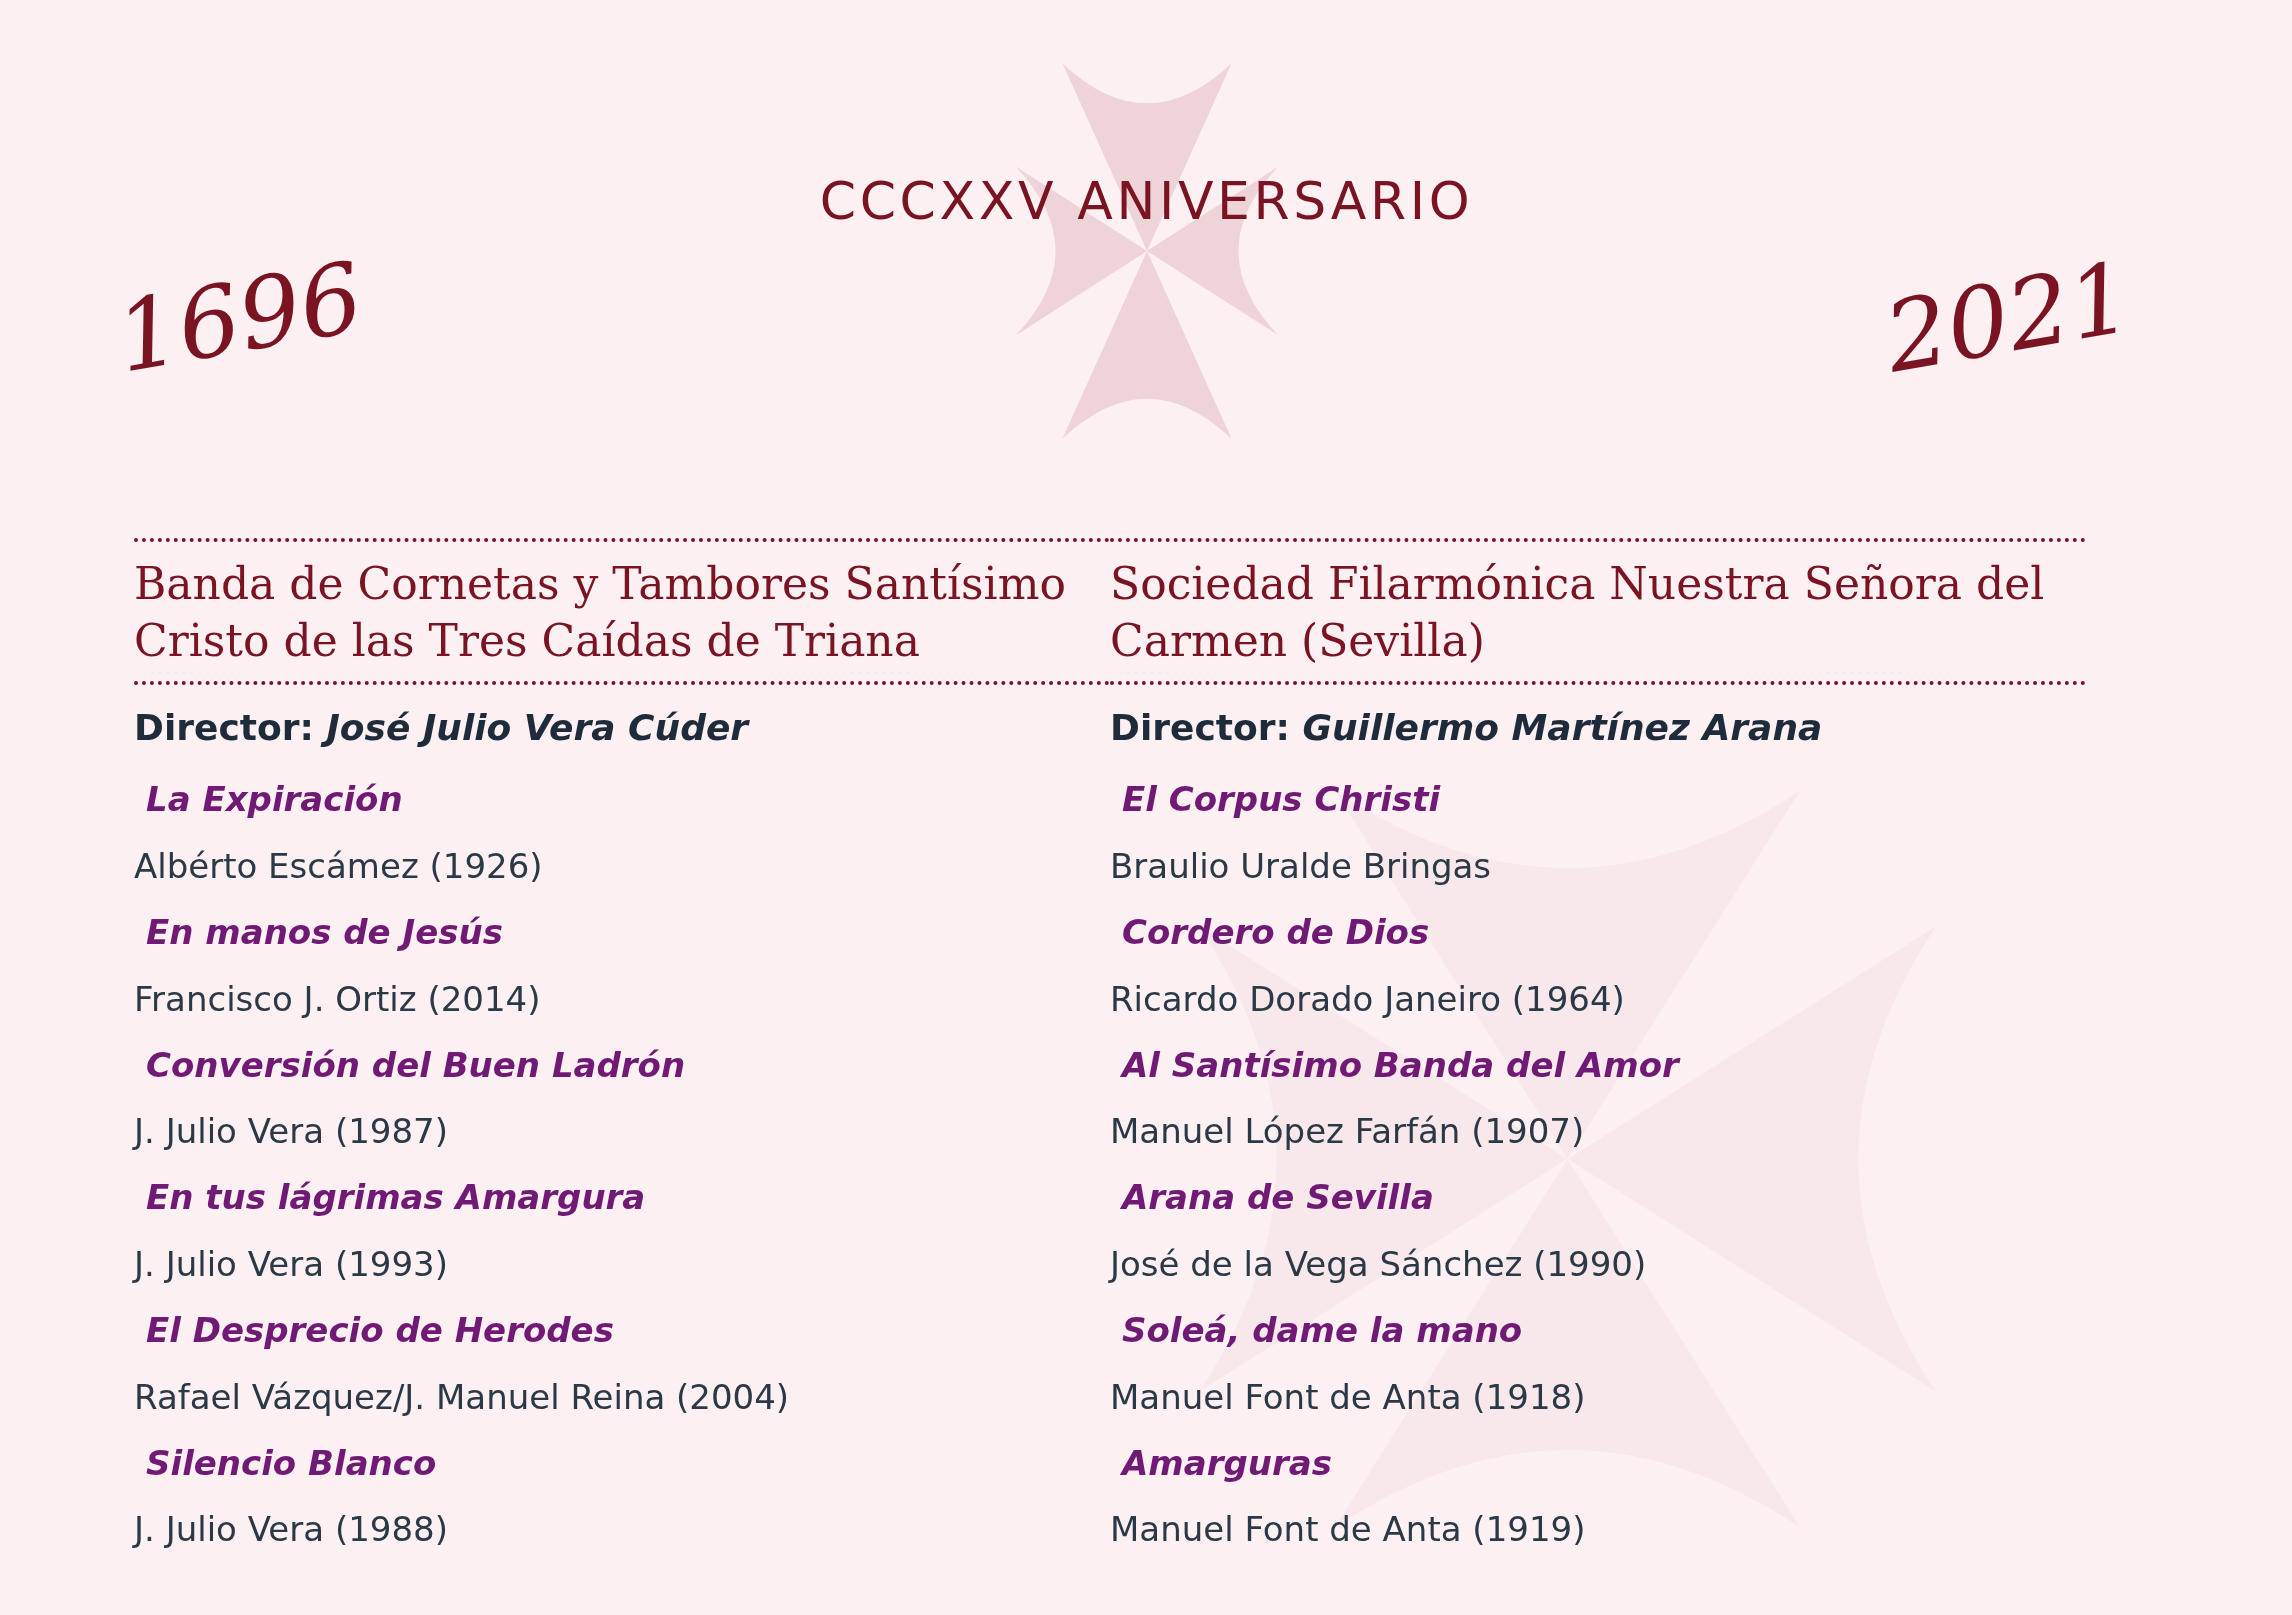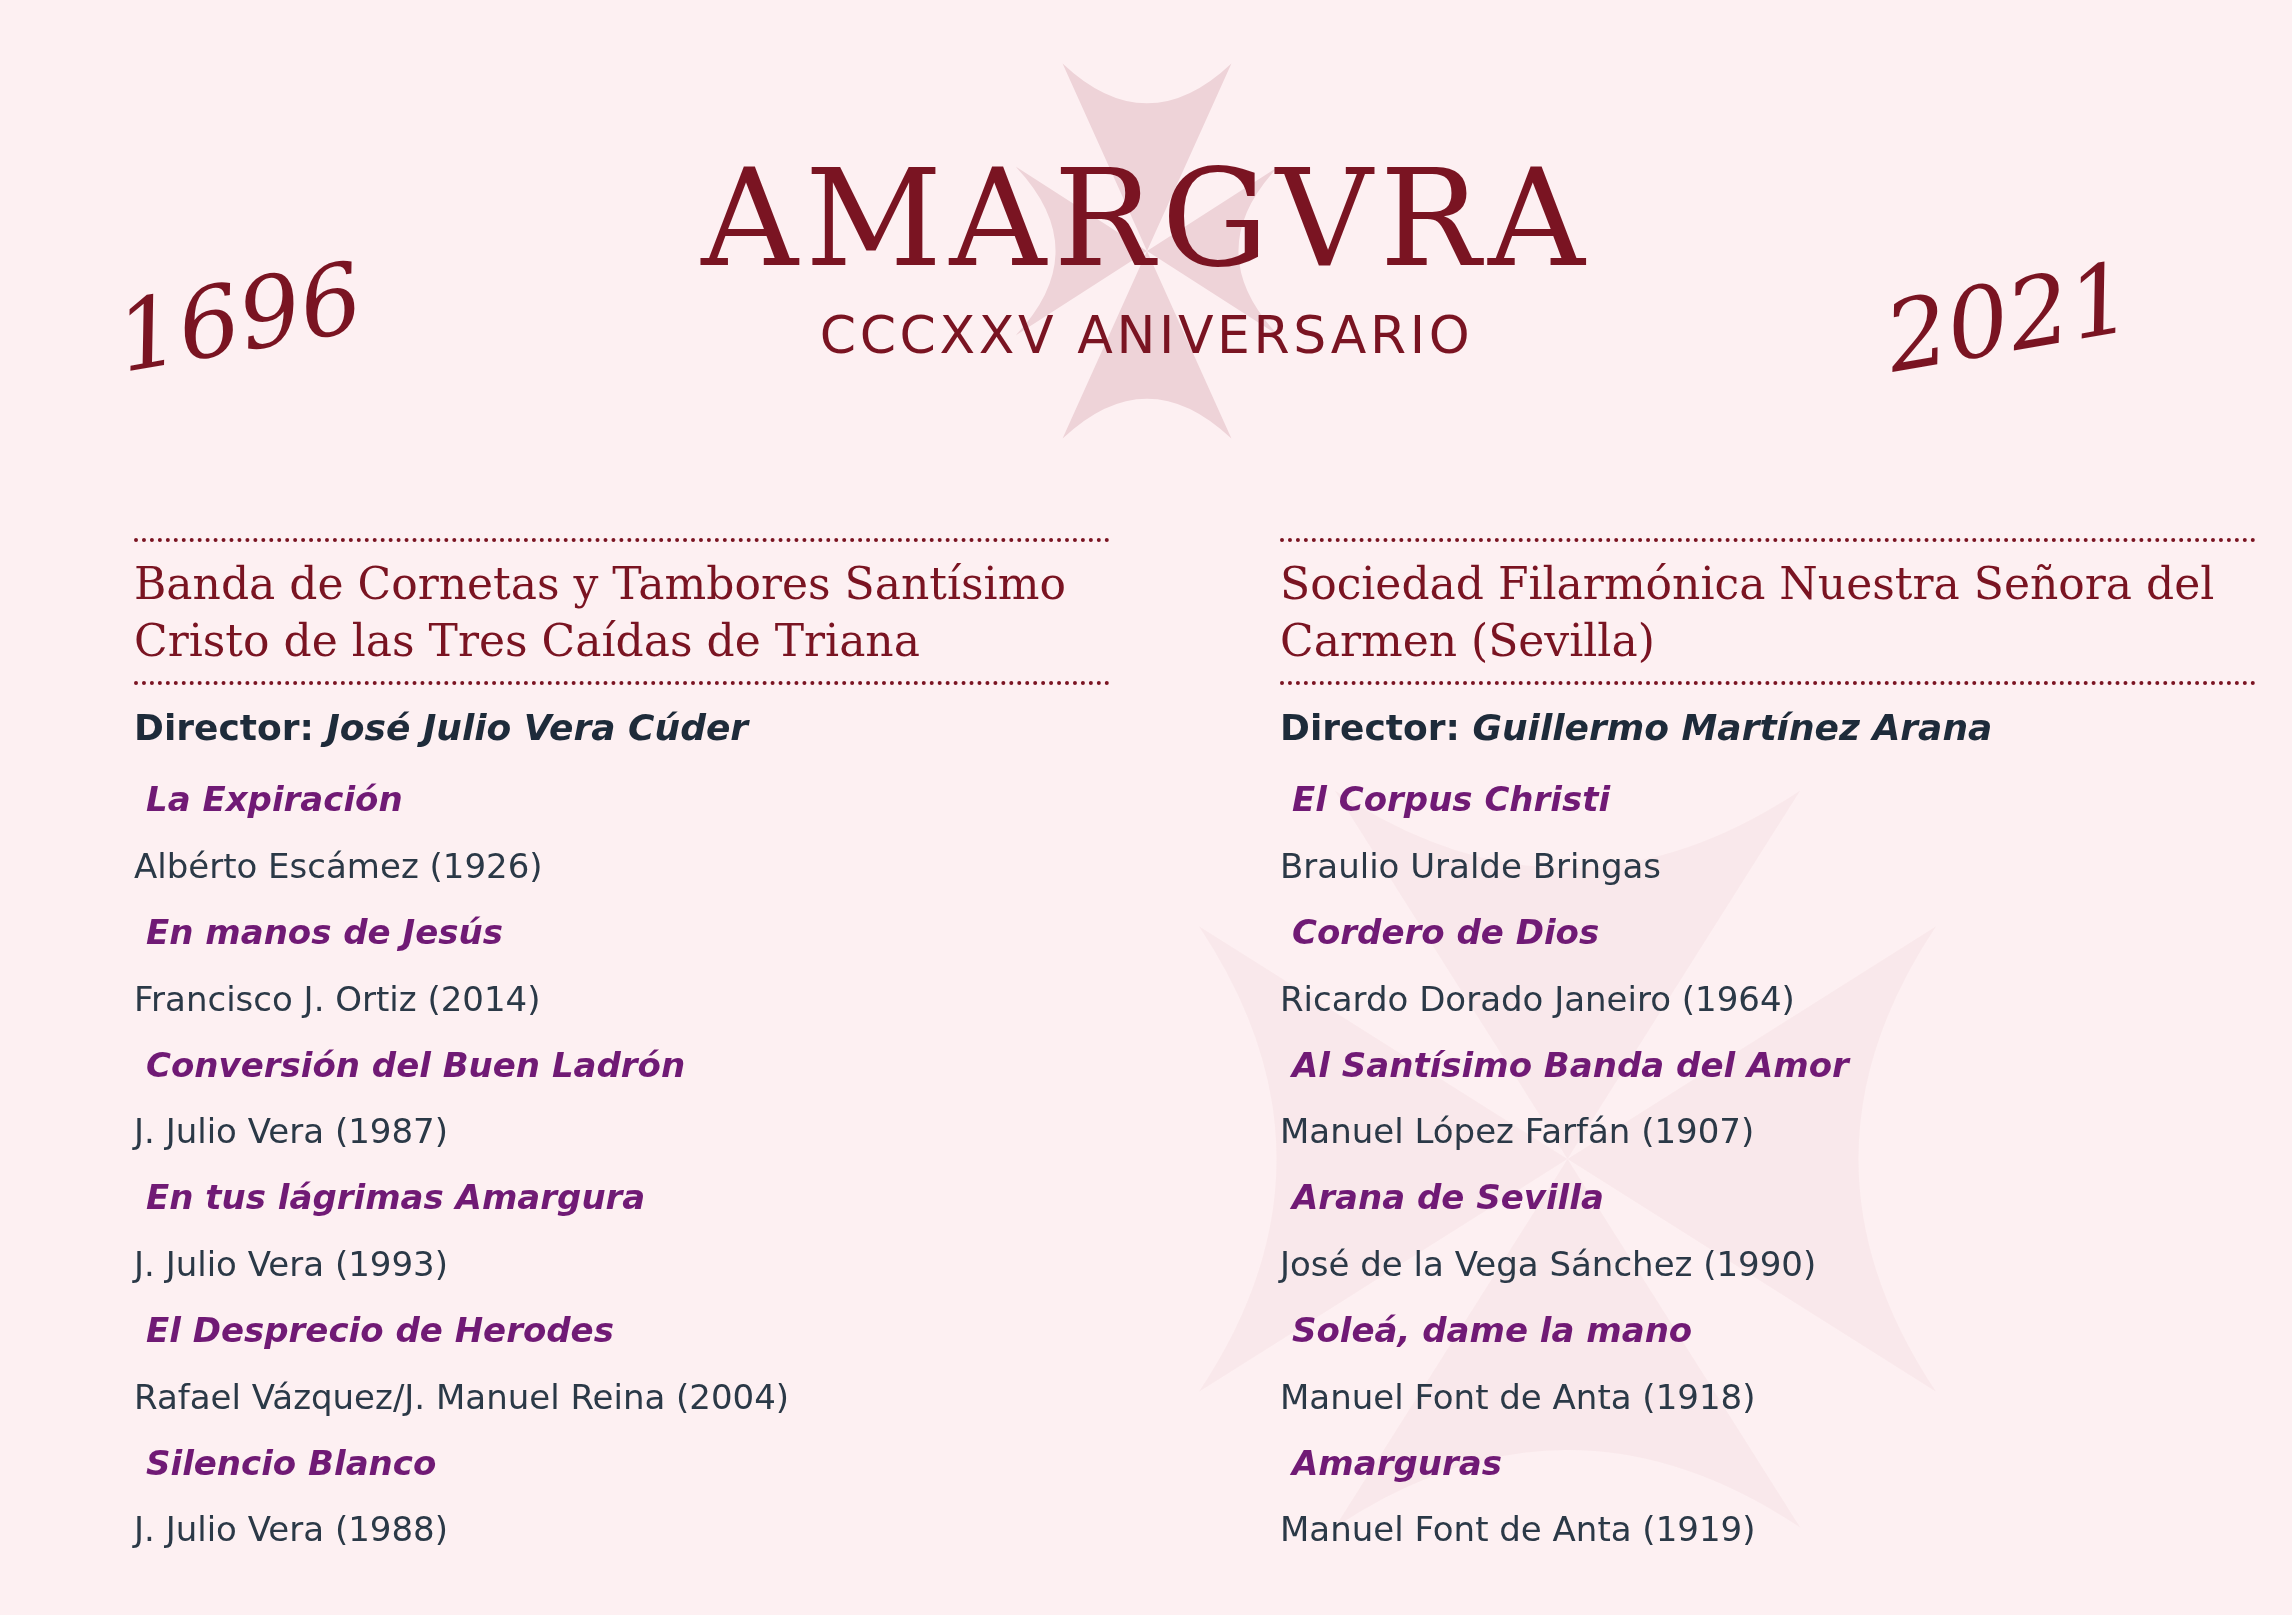--- a/index.html
+++ b/index.html
@@ -78,21 +78,20 @@
   }
   .year-right {
     right: 161px;
     transform: rotate(-10deg);
   }
 
   
   .columns {
     position: relative;
     display: flex;
-    gap: 170px;
     padding: 36px 134px 0 134px;
     box-sizing: border-box;
   }
   .column {
     width: 976px;
     flex: 0 0 976px;
   }
   .dotted {
     border-top: 4.5px dotted #7a1422;
     height: 0;
@@ -152,21 +151,20 @@
       <path d="M150 210 L290 120 Q205 210 290 300 Z"></path>
       <path d="M150 210 L240 410 Q150 325 60 410 Z"></path>
       <path d="M150 210 L10 300 Q95 210 10 120 Z"></path>
     </g>
   </svg>
 
   <div class="year year-left">1696</div>
   <div class="year year-right">2021</div>
 
   <div class="title-block">
-    <h1 class="amargura">AMARGVRA</h1>
     <div class="aniversario">CCCXXV ANIVERSARIO</div>
   </div>
 </div>
 
 <div class="columns">
 
   <div class="column">
     <div class="dotted"></div>
     <div class="band-name">Banda de Cornetas y Tambores Santísimo Cristo de las Tres Caídas de Triana</div>
     <div class="dotted"></div>

